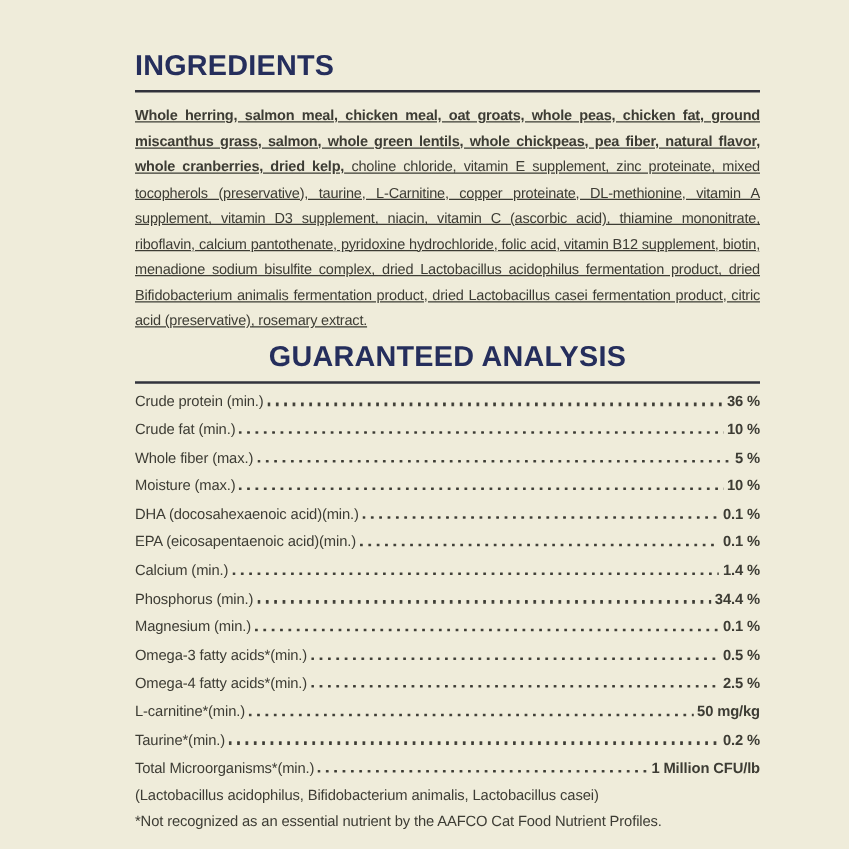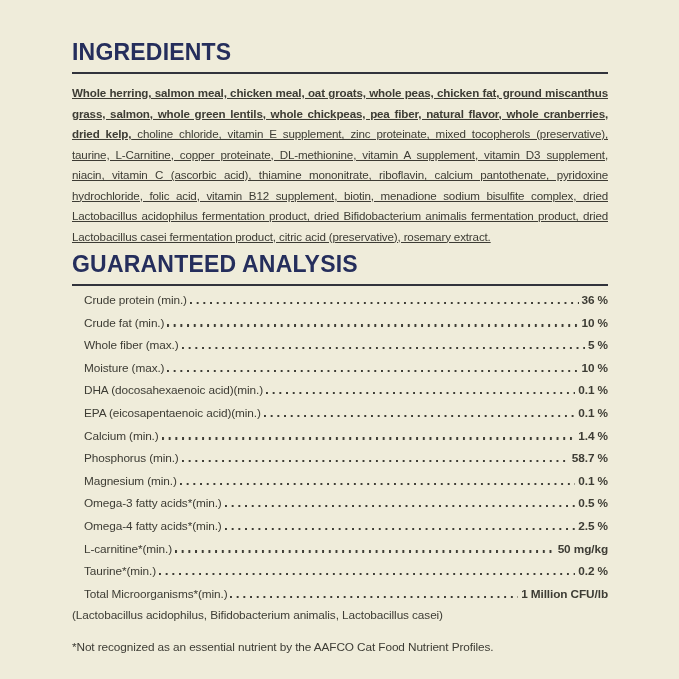--- a/index.html
+++ b/index.html
@@ -11,53 +11,53 @@
     height: 679px;
     background: #EFECDA;
     font-family: "Liberation Sans", sans-serif;
     color: #3D3C34;
     overflow: hidden;
   }
   .label {
     box-sizing: border-box;
     width: 679px;
     height: 679px;
-    padding: 41px 71px 0 72px;
+    padding: 41px 71px 0 108px;
   }
   .section-title {
     margin: 0;
     font-size: 23px;
     line-height: 23px;
     font-weight: bold;
     letter-spacing: 0.2px;
     color: #252E5C;
   }
   .section-title.ga {
     margin-top: 6px;
+    text-align: center;
   }
   .rule {
     height: 0;
     border-top: 2px solid #32333C;
     margin-top: 8px;
   }
   .ing-text {
     margin: 9px 0 0;
     font-size: 11.6px;
     line-height: 20.5px;
     letter-spacing: -0.15px;
     text-align: justify;
     color: #3D3C34;
     text-decoration: underline;
   }
   .ing-text strong {
     font-weight: bold;
   }
   .ga-table {
     margin-top: 3px;
-    margin-left: 12px;
   }
   .ga-row {
     display: flex;
     align-items: baseline;
     height: 22.6px;
     line-height: 22.6px;
     font-size: 11.8px;
     letter-spacing: -0.1px;
   }
   .ga-label {
@@ -76,21 +76,21 @@
     white-space: nowrap;
     font-weight: bold;
   }
   .ga-subnote {
     margin: 0;
     font-size: 11.8px;
     line-height: 20px;
     letter-spacing: -0.1px;
   }
   .ga-footnote {
-    margin: 12px 0 0;
+    margin: 1px 0 0;
     font-size: 11.8px;
     line-height: 20px;
     letter-spacing: -0.1px;
   }
 </style>
 </head>
 <body>
 
 <div class="label">
 
@@ -137,21 +137,21 @@
         <span class="ga-value">0.1 %</span>
       </div>
       <div class="ga-row">
         <span class="ga-label">Calcium (min.)</span>
         <span class="ga-dots"></span>
         <span class="ga-value">1.4 %</span>
       </div>
       <div class="ga-row">
         <span class="ga-label">Phosphorus (min.)</span>
         <span class="ga-dots"></span>
-        <span class="ga-value">58.7 %</span>
+        <span class="ga-value">34.4 %</span>
       </div>
       <div class="ga-row">
         <span class="ga-label">Magnesium (min.)</span>
         <span class="ga-dots"></span>
         <span class="ga-value">0.1 %</span>
       </div>
       <div class="ga-row">
         <span class="ga-label">Omega-3 fatty acids*(min.)</span>
         <span class="ga-dots"></span>
         <span class="ga-value">0.5 %</span>

